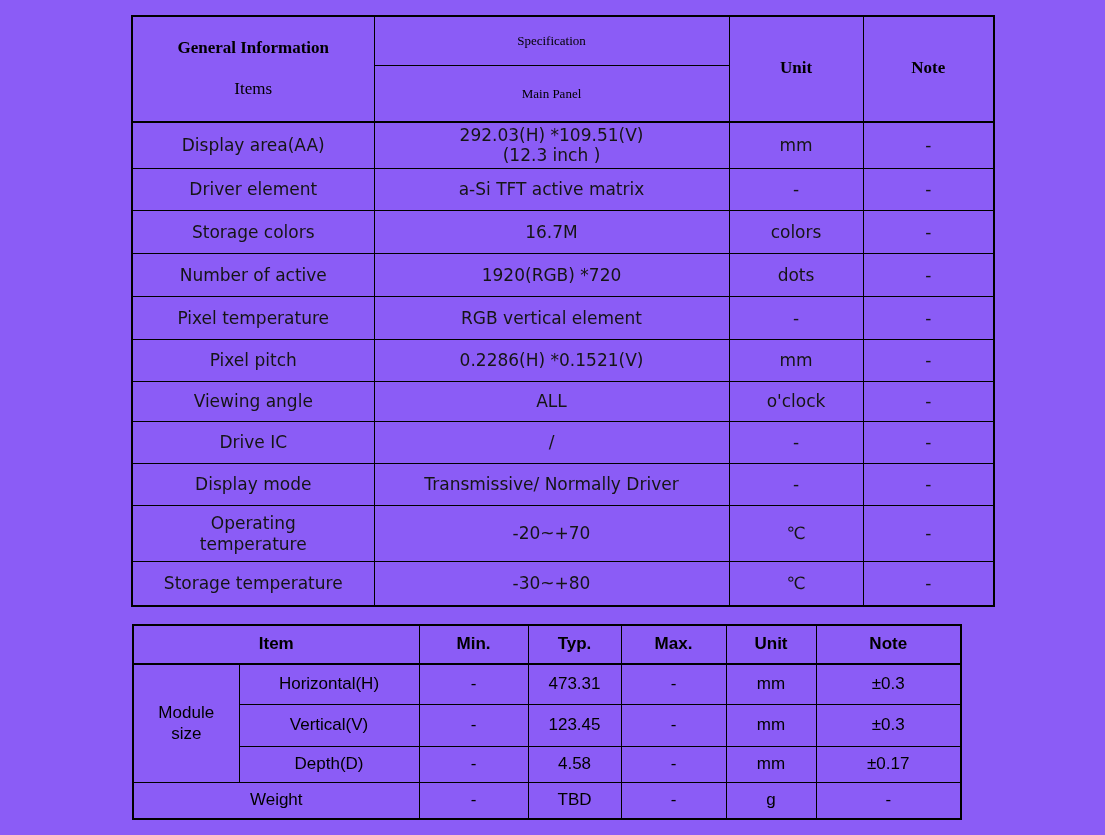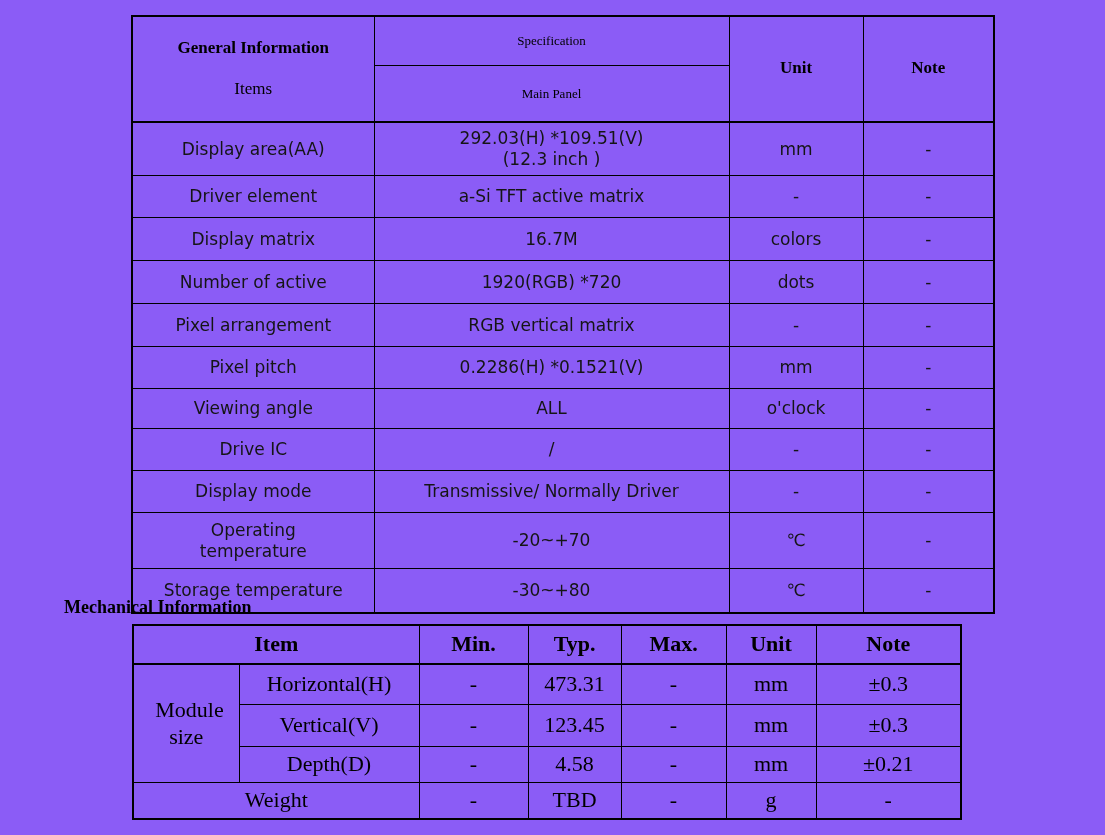--- a/index.html
+++ b/index.html
@@ -28,36 +28,36 @@
   }
   .t1 .hd-items { font-family:"Liberation Serif", serif; font-size:17px; color:#000; }
   .t1 .hd-items .gi-title { font-weight:bold; }
   .t1 .hd-spec, .t1 .hd-mainpanel {
     font-family:"Liberation Serif", serif; font-size:13px; color:#000;
   }
   .t1 .hd-unit, .t1 .hd-note {
     font-family:"Liberation Serif", serif; font-size:17px; font-weight:bold; color:#000;
   }
   .t1 td.hsep { border-bottom:2px solid #000; }
-  .t1 tr.h35{height:35px} .t1 tr.h39{height:39px} .t1 tr.h58{height:54px}
+  .t1 tr.h35{height:35px} .t1 tr.h39{height:39px} .t1 tr.h58{height:47px}
   .t1 tr.h42{height:42px} .t1 tr.h43{height:43px} .t1 tr.h40{height:40px}
   .t1 tr.h56{height:56px} .t1 tr.h44{height:44px}
 
   
   .mech-title {
     position:absolute; left:64px; top:597px;
     font-family:"Liberation Serif", serif;
     font-size:18px; font-weight:bold; color:#000;
   }
   .t2 {
     position:absolute; left:132px; top:624px;
     width:828px;
     border:2px solid #000;
-    font-family:Liberation Serif, serif;
-    font-size:22px; color:#000;
+    font-family:Liberation Sans, sans-serif;
+    font-size:17px; color:#000;
   }
   .t2 td {
     border:1px solid #000;
     text-align:center; vertical-align:middle;
     padding:0 4px;
     line-height:1.2;
   }
   .t2 tr.hdr td { font-weight:bold; border-bottom:2px solid #000; }
   .t2 tr.h39{height:39px} .t2 tr.h40{height:40px} .t2 tr.h42{height:42px}
   .t2 tr.h36{height:36px} .t2 tr.h37{height:37px}
@@ -96,34 +96,34 @@
         <td>mm</td>
         <td>-</td>
       </tr>
       <tr class="h42">
         <td>Driver element</td>
         <td>a-Si TFT active matrix</td>
         <td>-</td>
         <td>-</td>
       </tr>
       <tr class="h43">
-        <td>Display matrix</td>
+        <td>Storage colors</td>
         <td>16.7M</td>
         <td>colors</td>
         <td>-</td>
       </tr>
       <tr class="h43">
         <td>Number of active</td>
         <td>1920(RGB) *720</td>
         <td>dots</td>
         <td>-</td>
       </tr>
       <tr class="h43">
-        <td>Pixel arrangement</td>
-        <td>RGB vertical matrix</td>
+        <td>Pixel temperature</td>
+        <td>RGB vertical element</td>
         <td>-</td>
         <td>-</td>
       </tr>
       <tr class="h42">
         <td>Pixel pitch</td>
         <td>0.2286(H) *0.1521(V)</td>
         <td>mm</td>
         <td>-</td>
       </tr>
       <tr class="h40">
@@ -153,21 +153,20 @@
       </tr>
       <tr class="h44">
         <td>Storage temperature</td>
         <td>-30~+80</td>
         <td>℃</td>
         <td>-</td>
       </tr>
     </tbody>
   </table>
 
-  <div class="mech-title">Mechanical Information</div>
 
   <table class="t2">
     <colgroup>
       <col style="width:106px">
         <col style="width:180px">
         <col style="width:109px">
       <col style="width:93px">
         <col style="width:105px">
         <col style="width:90px">
         <col style="width:145px">
@@ -199,21 +198,21 @@
         <td>-</td>
         <td>mm</td>
         <td>±0.3</td>
       </tr>
       <tr class="h36">
         <td>Depth(D)</td>
         <td>-</td>
         <td>4.58</td>
         <td>-</td>
         <td>mm</td>
-        <td>±0.21</td>
+        <td>±0.17</td>
       </tr>
       <tr class="h37">
         <td colspan="2">Weight</td>
         <td>-</td>
         <td>TBD</td>
         <td>-</td>
         <td>g</td>
         <td>-</td>
       </tr>
     </tbody>

